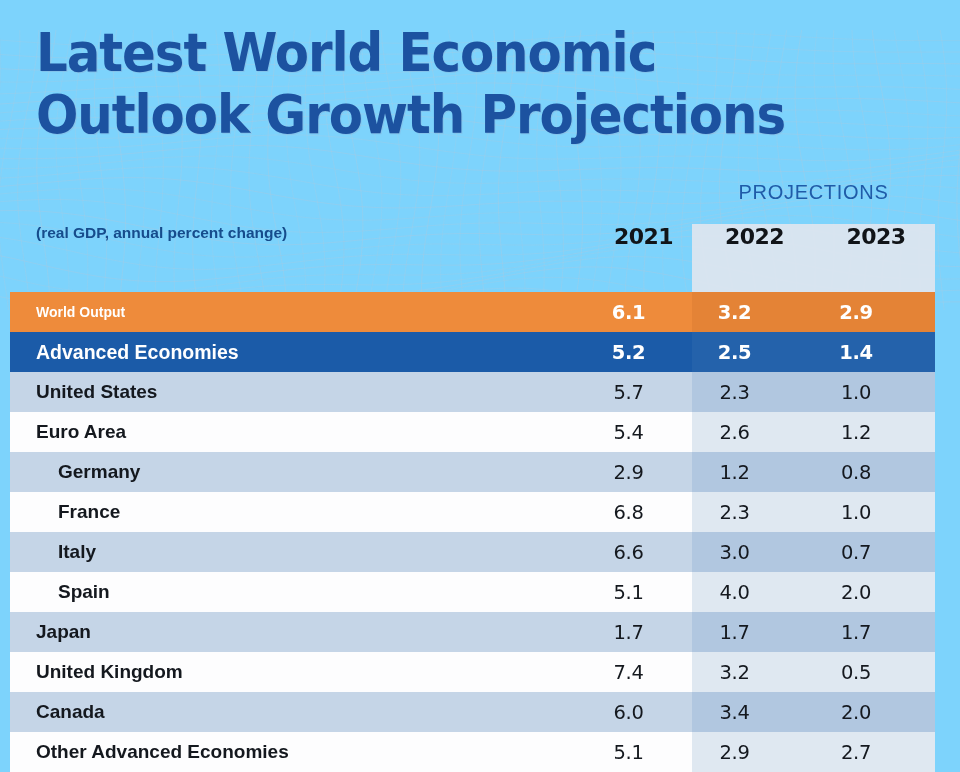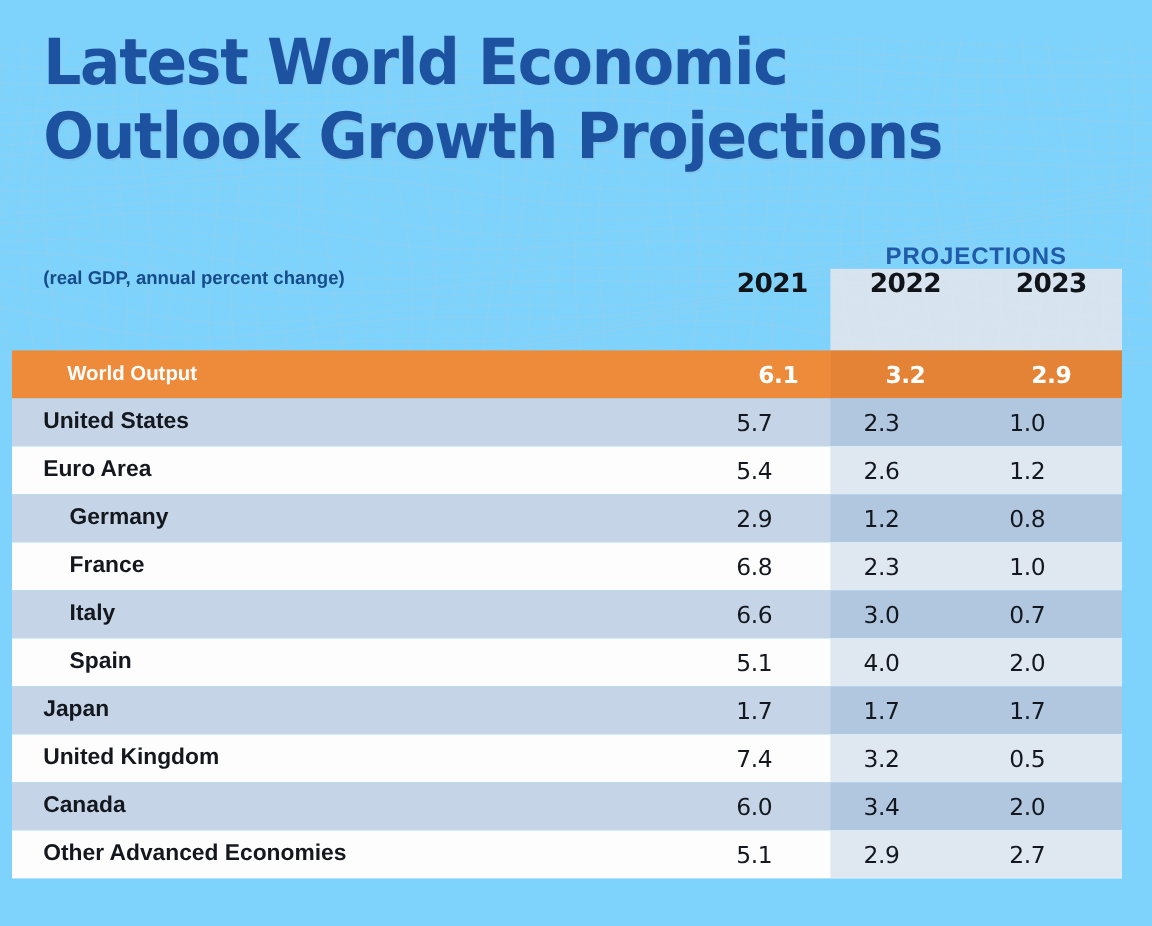--- a/index.html
+++ b/index.html
@@ -51,26 +51,26 @@
     color: #1C52A0;
     white-space: nowrap;
     transform: scaleX(0.94);
     transform-origin: left center;
     text-shadow: 1px 1px 0 rgba(140,170,205,0.35);
   }
 
   
   #projections-label {
     position: absolute;
-    top: 203px;
+    top: 181px;
     left: 692px;
     width: 243px;
     text-align: center;
     font-size: 20px;
-    font-weight: 700;
+    font-weight: 400;
     letter-spacing: 0.7px;
     color: #1F5BA8;
     z-index: 3;
   }
 
   
   #band-head {
     position: absolute;
     left: 692px;
     top: 224px;
@@ -159,21 +159,21 @@
 
   
   .row.alt      { background: #C5D5E7; }
   .row.alt .tint{ background: rgba(120,160,205,0.26); }
   .row.plain    { background: #FDFDFE; }
   .row.plain .tint { background: #DFE8F1; }
 
   .row.world      { background: #EE8B3B; }
   .row.world .tint{ background: rgba(150,70,10,0.10); }
   .row.world .label, .row.world .val { color: #FFFFFF; font-weight: 700; }
-  .row.world .label { font-size: 17px; margin-left: 20px; }
+  .row.world .label { font-size: 14px; }
 
   .row.advanced      { background: #1B5BA8; }
   .row.advanced .tint{ background: rgba(255,255,255,0.045); }
   .row.advanced .label, .row.advanced .val { color: #FFFFFF; font-weight: 700; }
   .row.advanced .label { font-size: 19.5px; }
 
   .label.bold { font-weight: 700; }
   .label.indent { padding-left: 48px; font-weight: 700; }
 </style>
 </head>
@@ -281,20 +281,27 @@
   </div>
 
   <div id="table">
       <div class="row world">
         <div class="tint"></div>
         <div class="label">World Output</div>
         <div class="val v1">6.1</div>
         <div class="val v2">3.2</div>
         <div class="val v3">2.9</div>
       </div>
+      <div class="row advanced">
+        <div class="tint"></div>
+        <div class="label">Advanced Economies</div>
+        <div class="val v1">5.2</div>
+        <div class="val v2">2.5</div>
+        <div class="val v3">1.4</div>
+      </div>
       <div class="row alt">
         <div class="tint"></div>
         <div class="label bold">United States</div>
         <div class="val v1">5.7</div>
         <div class="val v2">2.3</div>
         <div class="val v3">1.0</div>
       </div>
       <div class="row plain">
         <div class="tint"></div>
         <div class="label bold">Euro Area</div>

